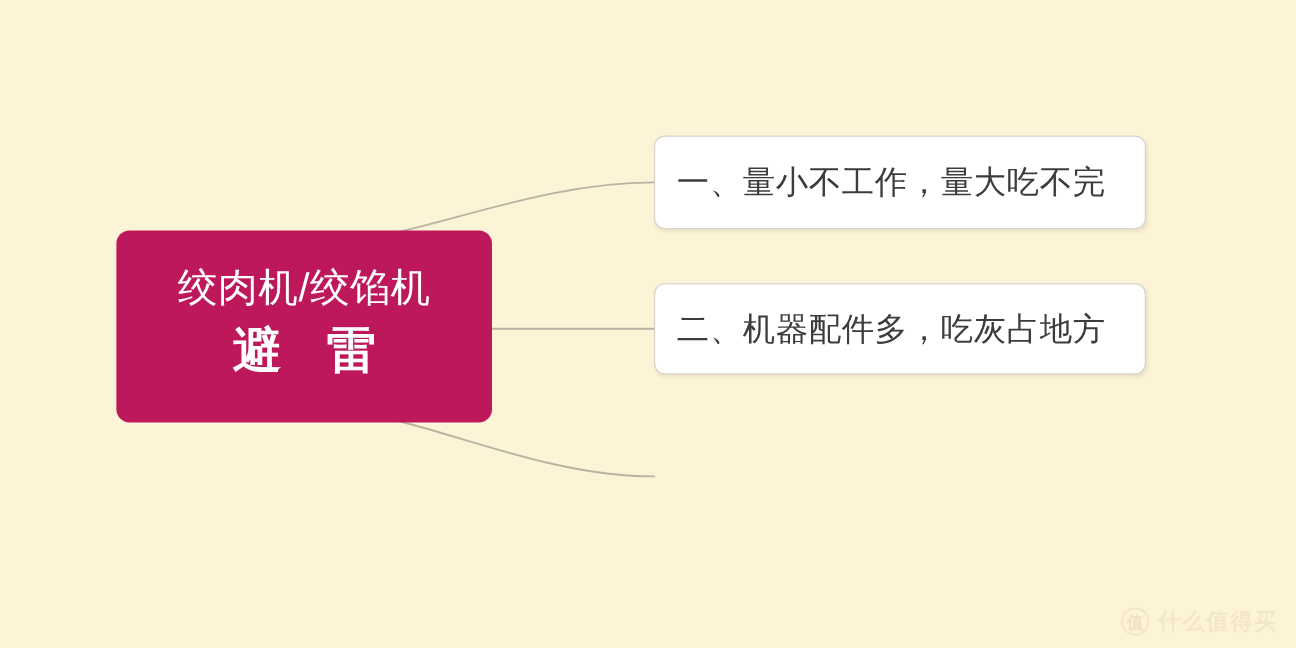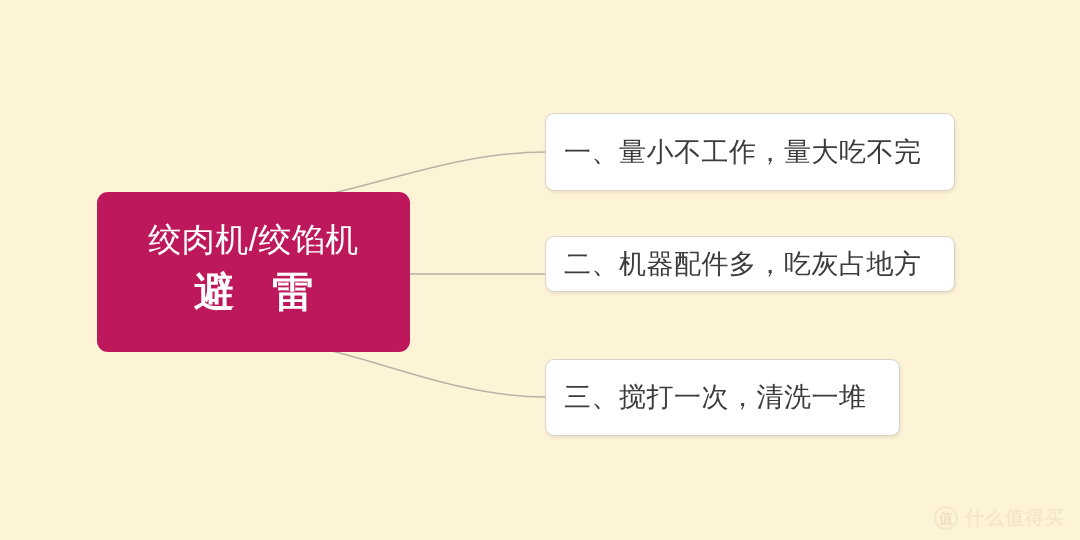--- a/index.html
+++ b/index.html
@@ -85,21 +85,21 @@
   }
   .branch-label {
     color: #3c3c3c;
     font-size: 27px;
     line-height: 1.2;
     letter-spacing: 0.5px;
     white-space: nowrap;
   }
 
   #branch-node-1 { left: 545px; top: 113px; width: 410px; height: 78px; }
-  #branch-node-2 { left: 545px; top: 236px; width: 410px; height: 56px; }
+  #branch-node-2 { left: 545px; top: 236px; width: 410px; height: 76px; }
   #branch-node-3 { left: 545px; top: 359px; width: 355px; height: 77px; }
 
   
   #watermark {
     position: absolute;
     right: 15px;
     bottom: 9px;
     display: flex;
     align-items: center;
     gap: 7px;
@@ -142,22 +142,19 @@
   </div>
 
   <div class="branch-node" id="branch-node-1">
     <span class="branch-label">一、量小不工作，量大吃不完</span>
   </div>
 
   <div class="branch-node" id="branch-node-2">
     <span class="branch-label">二、机器配件多，吃灰占地方</span>
   </div>
 
-  <div class="branch-node" id="branch-node-3">
-    <span class="branch-label">三、搅打一次，清洗一堆</span>
-  </div>
 
   <div id="watermark">
     <div id="watermark-logo-icon">值</div>
     <div id="watermark-text">什么值得买</div>
   </div>
 
 </div>
 
 </body></html>

